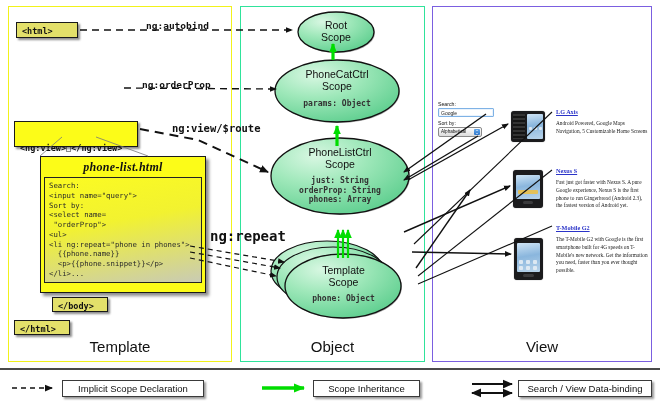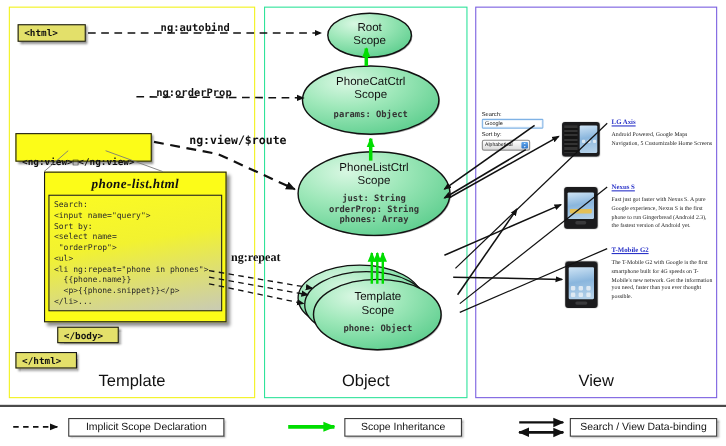--- a/index.html
+++ b/index.html
@@ -321,21 +321,21 @@
     <path d="M412,252 L511,254" stroke="#111" stroke-width="1.4" fill="none" marker-end="url(#ahk)"></path>
     <path d="M416,268 L470,190" stroke="#111" stroke-width="1.4" fill="none" marker-end="url(#ahk)"></path>
     <path d="M418,276 L552,170" stroke="#111" stroke-width="1.1" fill="none"></path>
     <path d="M418,284 L552,226" stroke="#111" stroke-width="1.1" fill="none"></path>
     <path d="M414,244 L552,112" stroke="#111" stroke-width="1.1" fill="none"></path>
   </svg>
 
   <div class="wlabel" style="left:146px;top:20px;font-size:9.5px;">ng:autobind</div>
   <div class="wlabel" style="left:142px;top:79px;font-size:9.5px;">ng:orderProp</div>
   <div class="wlabel" style="left:172px;top:122px;font-size:10.5px;">ng:view/$route</div>
-  <div class="wlabel" style="left:210px;top:228px;font-size:11px;font-family:Liberation Serif, serif;">ng:repeat</div>
+  <div class="wlabel" style="left:210px;top:228px;font-size:14px;">ng:repeat</div>
 
   <div class="legend">
     <div class="sep"></div>
 
     <svg style="position:absolute;left:0;top:0;width:660px;height:37px;" viewBox="0 0 660 37">
       <defs>
         <marker id="lk" markerWidth="8" markerHeight="8" refX="7" refY="3.6" orient="auto" markerUnits="userSpaceOnUse">
           <path d="M0,0.4 L8,3.6 L0,7 Z" fill="#111"></path>
         </marker>
         <marker id="lg" markerWidth="11" markerHeight="11" refX="10" refY="5" orient="auto" markerUnits="userSpaceOnUse">

